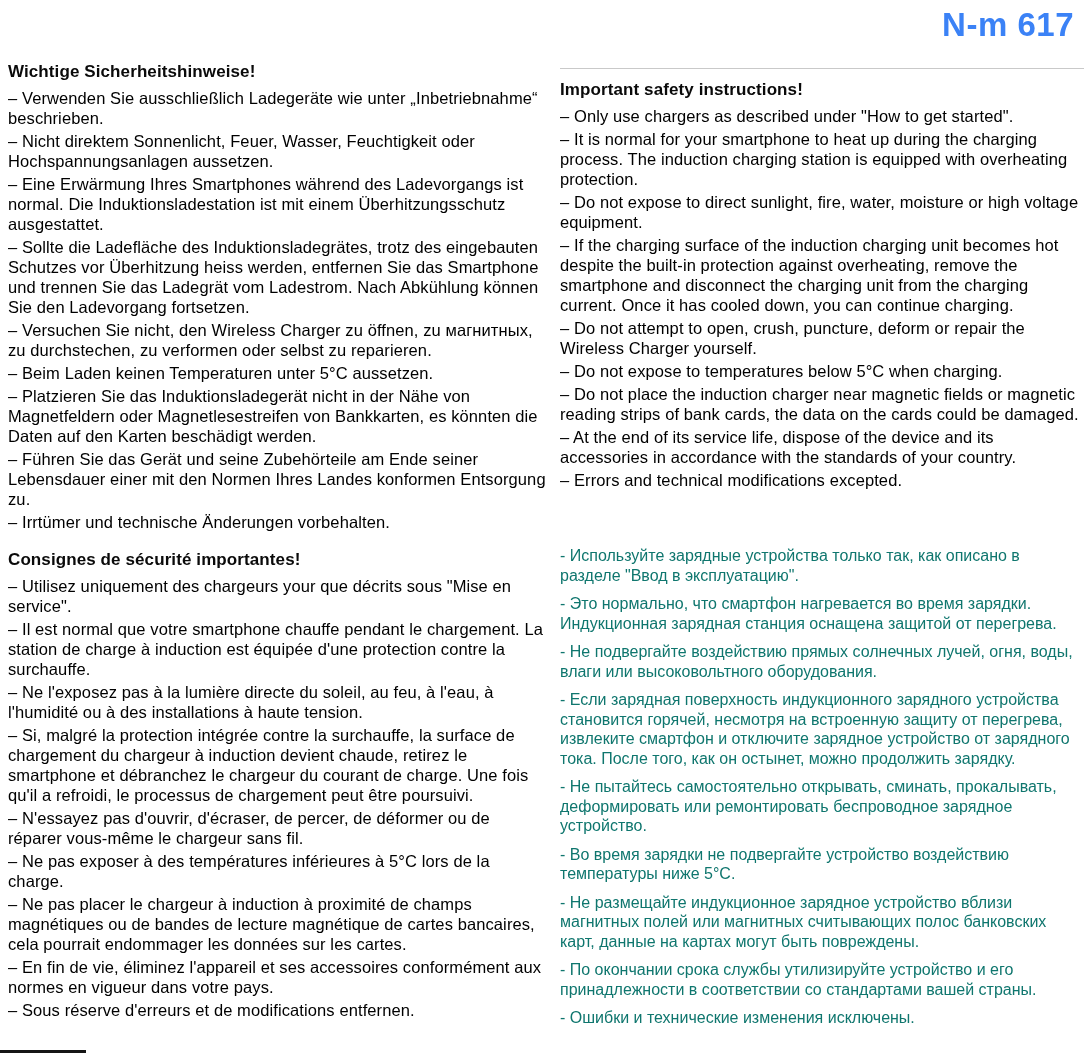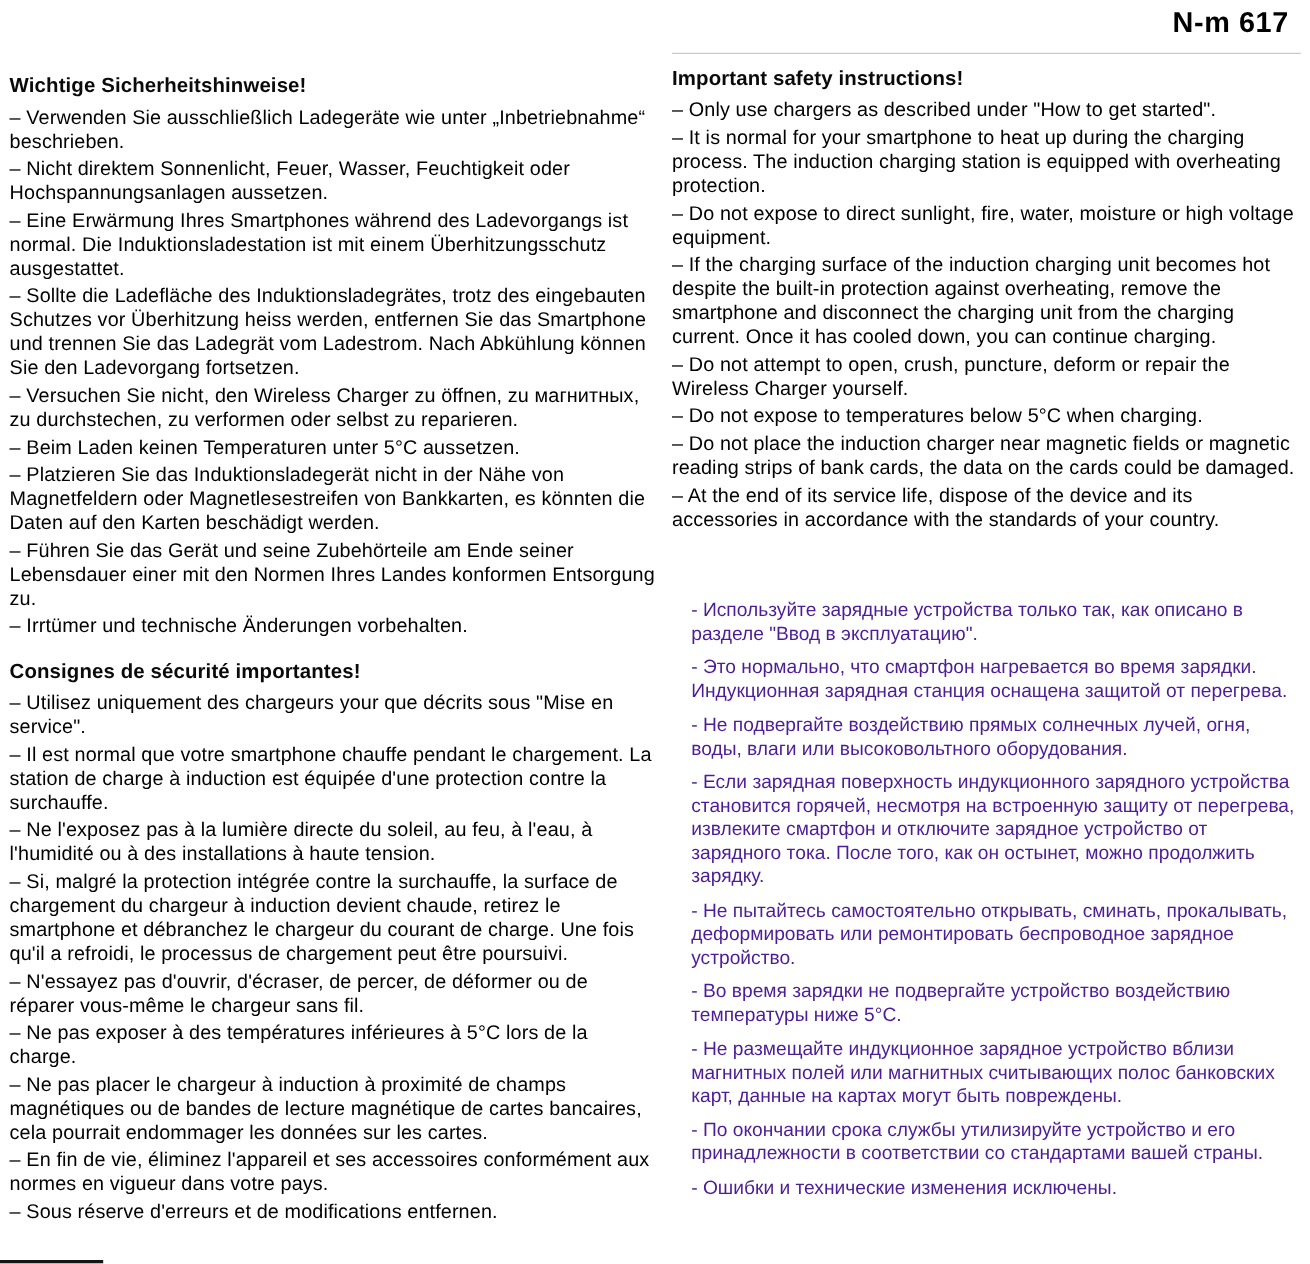--- a/index.html
+++ b/index.html
@@ -11,40 +11,40 @@
     width: 1092px;
     height: 1053px;
     overflow: hidden;
     position: relative;
     font-family: "Liberation Sans", sans-serif;
   }
   .model-number {
     position: absolute;
     top: 6px;
     right: 18px;
-    font-size: 24px;
+    font-size: 33px;
     font-weight: bold;
-    color: #000000;
+    color: #3b82f6;
     letter-spacing: 0.5px;
   }
   .columns {
     display: flex;
     padding: 0 8px 0 8px;
     box-sizing: border-box;
     width: 1092px;
   }
   .col-left {
     width: 540px;
     padding-top: 61px;
     box-sizing: border-box;
   }
   .col-right {
     width: 524px;
     margin-left: 12px;
-    padding-top: 44px;
+    padding-top: 68px;
     box-sizing: border-box;
   }
   .col-rule {
     border: 0;
     border-top: 1px solid #c9c9c9;
     margin: 0 0 10px 0;
   }
   .lang-section h2 {
     font-size: 17px;
     font-weight: bold;
@@ -59,22 +59,22 @@
     line-height: 20px;
     color: #000000;
     letter-spacing: 0.1px;
   }
   .section-french { margin-top: 17px; }
   .section-russian { margin-top: 56px; }
   .section-russian h2 { color: #111111; }
   .section-russian .items p {
     font-size: 16px;
     line-height: 19.5px;
-    color: #4c1d95;
-    margin: 0 0 9px 16px;
+    color: #0f766e;
+    margin: 0 0 9px 0;
     letter-spacing: 0;
   }
   .bottom-mark {
     position: absolute;
     left: 0;
     bottom: 0;
     width: 86px;
     height: 3px;
     background: #151515;
   }
@@ -128,20 +128,21 @@
       <h2>Important safety instructions!</h2>
       <div class="items">
           <p>– Only use chargers as described under "How to get started".</p>
           <p>– It is normal for your smartphone to heat up during the charging process. The induction charging station is equipped with overheating protection.</p>
           <p>– Do not expose to direct sunlight, fire, water, moisture or high voltage equipment.</p>
           <p>– If the charging surface of the induction charging unit becomes hot despite the built-in protection against overheating, remove the smartphone and disconnect the charging unit from the charging current. Once it has cooled down, you can continue charging.</p>
           <p>– Do not attempt to open, crush, puncture, deform or repair the Wireless Charger yourself.</p>
           <p>– Do not expose to temperatures below 5°C when charging.</p>
           <p>– Do not place the induction charger near magnetic fields or magnetic reading strips of bank cards, the data on the cards could be damaged.</p>
           <p>– At the end of its service life, dispose of the device and its accessories in accordance with the standards of your country.</p>
+          <p>– Errors and technical modifications excepted.</p>
         </div>
     </section>
 
     <section class="lang-section section-russian">
       <div class="items">
           <p>- Используйте зарядные устройства только так, как описано в разделе "Ввод в эксплуатацию".</p>
           <p>- Это нормально, что смартфон нагревается во время зарядки. Индукционная зарядная станция оснащена защитой от перегрева.</p>
           <p>- Не подвергайте воздействию прямых солнечных лучей, огня, воды, влаги или высоковольтного оборудования.</p>
           <p>- Если зарядная поверхность индукционного зарядного устройства становится горячей, несмотря на встроенную защиту от перегрева, извлеките смартфон и отключите зарядное устройство от зарядного тока. После того, как он остынет, можно продолжить зарядку.</p>
           <p>- Не пытайтесь самостоятельно открывать, сминать, прокалывать, деформировать или ремонтировать беспроводное зарядное устройство.</p>

